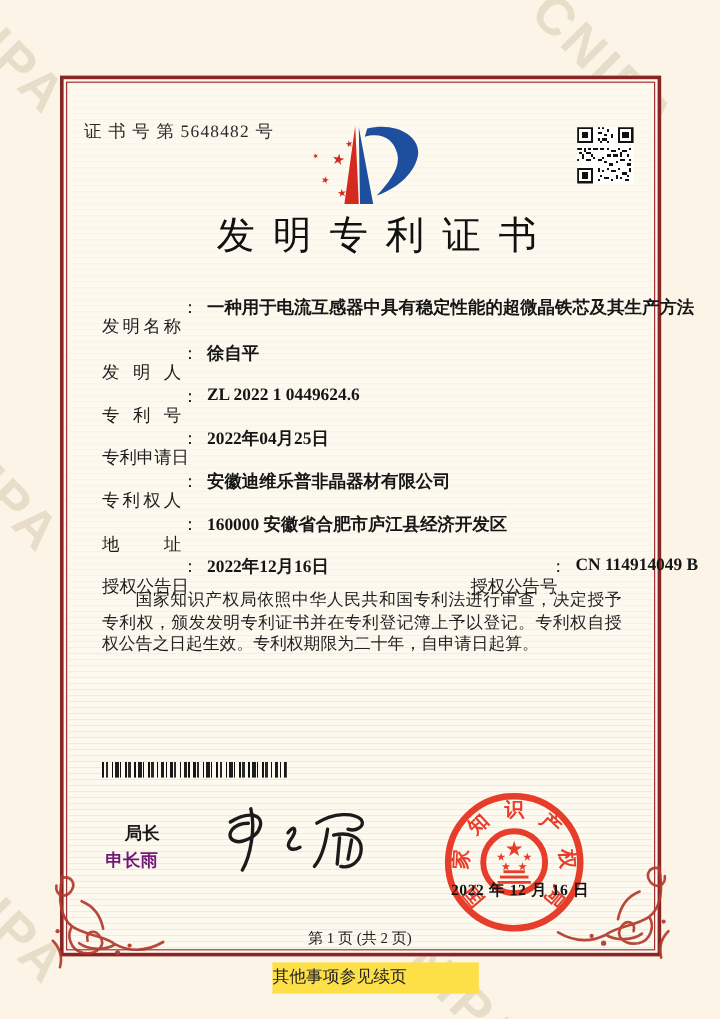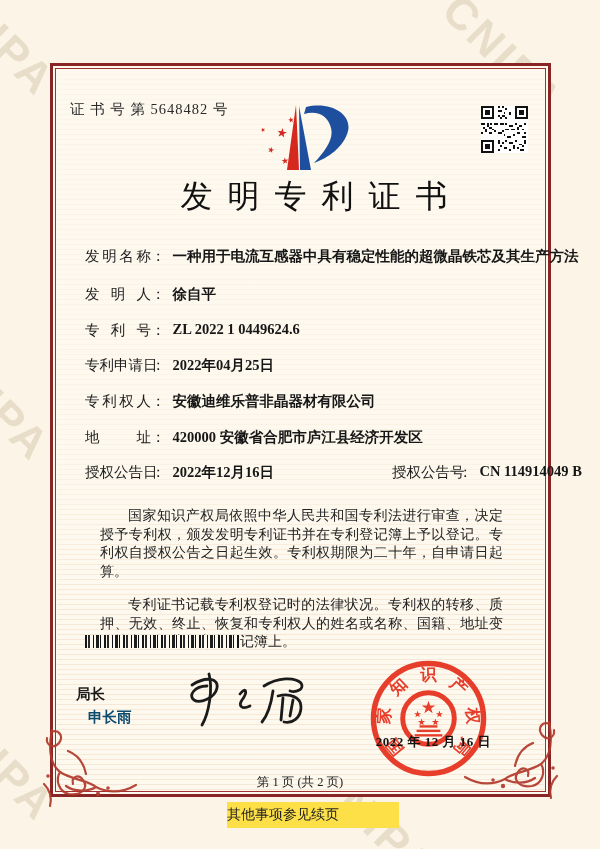--- a/index.html
+++ b/index.html
@@ -26,36 +26,36 @@
   .flourish.right{left:463px;top:716px;transform:scaleX(-1);}
 
   .cert-no{position:absolute;left:70px;top:100px;font-size:14.5px;color:#2a2a2a;letter-spacing:1px;}
   .logo{position:absolute;left:254px;top:103px;width:100px;height:73px;}
   .qr{position:absolute;left:481px;top:106px;width:47px;height:47px;}
 
   .title{position:absolute;left:0;top:175px;width:600px;text-align:center;font-size:32px;
          color:#111;letter-spacing:15px;padding-left:15px;box-sizing:border-box;font-weight:500;margin-left:14px;}
 
   .row{position:absolute;left:85px;font-size:14.5px;color:#1c1c1c;white-space:nowrap;}
-  .lbl{display:inline-block;width:66px;text-align:justify;text-align-last:justify;vertical-align:top;}
+  .lbl{display:inline-block;width:66px;text-align:justify;text-align-last:justify;vertical-align:top;margin-top:16px;}
   .colon{display:inline-block;vertical-align:top;}
   .val{display:inline-block;margin-left:7px;font-weight:bold;color:#161616;vertical-align:top;}
   .row2{position:absolute;left:307px;top:0;}
 
   .body-text{position:absolute;left:85px;top:492px;width:433px;font-size:14px;line-height:18.5px;
              color:#222;text-align:justify;}
-  .body-text p{margin:15px;text-indent:2em;}
+  .body-text p{margin:0;text-indent:2em;}
 
   .barcode{position:absolute;left:85px;top:635px;width:154px;height:13px;
            background:repeating-linear-gradient(90deg,#151515 0 2px,#fdf9ef 2px 3px,#2a2a2a 3px 5px,#fdf9ef 5px 8px,#111 8px 9px,#fdf9ef 9px 11px,#1d1d1d 11px 14px,#fdf9ef 14px 15px,#101010 15px 16px,#fdf9ef 16px 19px);}
 
-  .signer-title{position:absolute;left:76px;top:685px;font-family:"Liberation Sans","DejaVu Sans",sans-serif;
+  .signer-title{position:absolute;left:104px;top:685px;font-family:"Liberation Sans","DejaVu Sans",sans-serif;
                 font-weight:bold;font-size:14.5px;color:#1a1a1a;}
   .signer-name{position:absolute;left:88px;top:708px;font-family:"Liberation Sans","DejaVu Sans",sans-serif;
-               font-weight:bold;font-size:14.5px;color:#0c4a6e;}
+               font-weight:bold;font-size:14.5px;color:#701a75;}
   .signature{position:absolute;left:178px;top:668px;width:140px;height:64px;}
 
   .seal{position:absolute;left:369px;top:659px;width:119px;height:119px;}
   .seal-date{position:absolute;left:366px;top:733px;width:125px;text-align:right;
              font-size:13px;font-weight:bold;color:#131313;letter-spacing:0.5px;white-space:nowrap;}
 
   .page-number{position:absolute;left:0;top:774px;width:600px;text-align:center;font-size:12.5px;color:#222;}
   .footer-box{position:absolute;left:227px;top:802px;width:172px;height:26px;line-height:26px;
               background:#fde047;text-align:left;font-size:14px;color:#222;}
 </style>
@@ -205,32 +205,31 @@
   <div class="row" style="top:321px;">
     <span class="lbl">专利号</span><span class="colon">：</span><span class="val">ZL 2022 1 0449624.6</span>
   </div>
   <div class="row" style="top:356px;">
     <span class="lbl">专利申请日</span><span class="colon">：</span><span class="val">2022年04月25日</span>
   </div>
   <div class="row" style="top:392px;">
     <span class="lbl">专利权人</span><span class="colon">：</span><span class="val">安徽迪维乐普非晶器材有限公司</span>
   </div>
   <div class="row" style="top:428px;">
-    <span class="lbl">地址</span><span class="colon">：</span><span class="val">420000 安徽省合肥市庐江县经济开发区</span>
+    <span class="lbl">地址</span><span class="colon">：</span><span class="val">160000 安徽省合肥市庐江县经济开发区</span>
   </div>
   <div class="row" style="top:463px;font-family:Liberation Serif, serif;">
     <span class="lbl">授权公告日</span><span class="colon">：</span><span class="val">2022年12月16日</span>
     <span class="row2">
       <span class="lbl">授权公告号</span><span class="colon">：</span><span class="val">CN 114914049 B</span>
     </span>
   </div>
 
   <div class="body-text">
     <p>国家知识产权局依照中华人民共和国专利法进行审查，决定授予专利权，颁发发明专利证书并在专利登记簿上予以登记。专利权自授权公告之日起生效。专利权期限为二十年，自申请日起算。</p>
-    <p>专利证书记载专利权登记时的法律状况。专利权的转移、质押、无效、终止、恢复和专利权人的姓名或名称、国籍、地址变更等事项记载在专利登记簿上。</p>
   </div>
 
   <div class="barcode"></div>
 
   <div class="signer-title">局长</div>
   <div class="signer-name">申长雨</div>
 
   <svg class="signature" viewBox="0 0 140 62">
     <g stroke="#1b1b1b" fill="none" stroke-width="2.8" stroke-linecap="round" stroke-linejoin="round">
       <path d="M14,16 C28,7 41,9 39,19 C37,29 22,35 16,31 C10,27 16,17 29,17"></path>

